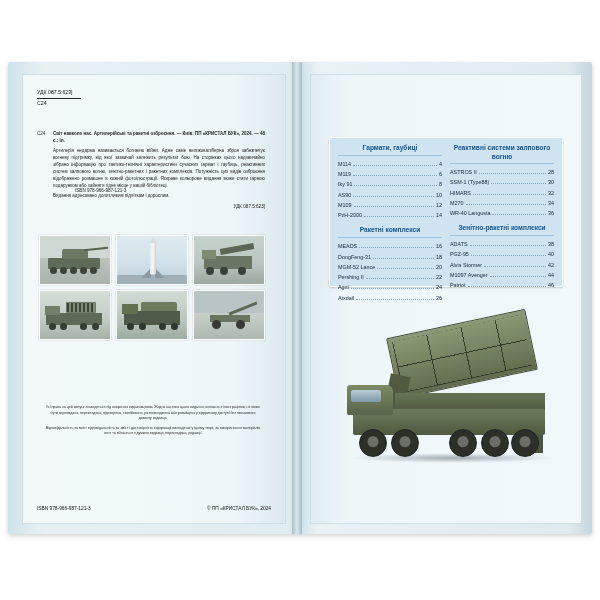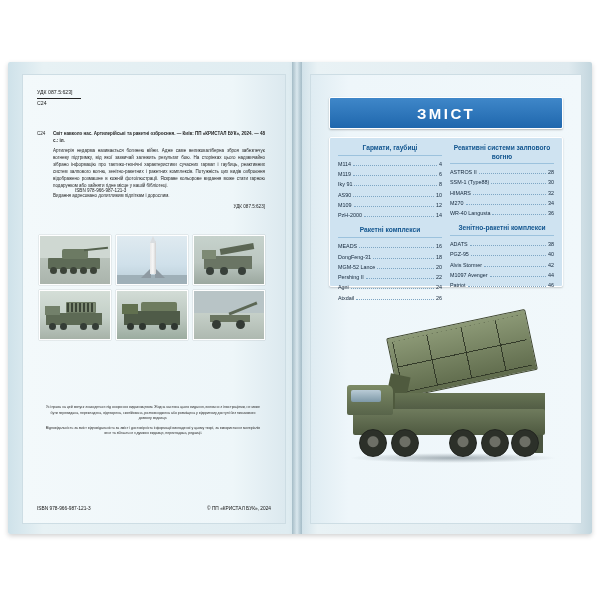--- a/index.html
+++ b/index.html
@@ -436,23 +436,20 @@
       <p>Усі права на цей випуск знаходяться під охороною видавництвом. Жодна частина цього видання, включно з ілюстраціями, не може бути перевидана, перекладена, відтворена, скопійована, розповсюджена або розміщена у відкритому доступі без письмового дозволу видавця.</p>
       <p>Відповідальність за зміст відповідальність за зміст і достовірність інформації викладеної у цьому творі, за використання матеріалів несе та збігається з думкою видавця, перекладача, редакції.</p>
     </div>
 
     <div class="isbn-bottom">ISBN 978-966-987-121-3</div>
     <div class="copyright">© ПП «КРИСТАЛ БУК», 2024</div>
   </div>
 
   <div class="page page-right">
 
-    <div class="zmist-bar">
-      <span>ЗМІСТ</span>
-    </div>
 
     <div class="toc-card">
       <div class="toc-cols">
 
         <div class="toc-col">
           <div class="toc-head">Гармати, гаубиці</div>
 
           <div class="toc-row">
             <span class="nm">M114</span>
             <span class="dots"></span>

